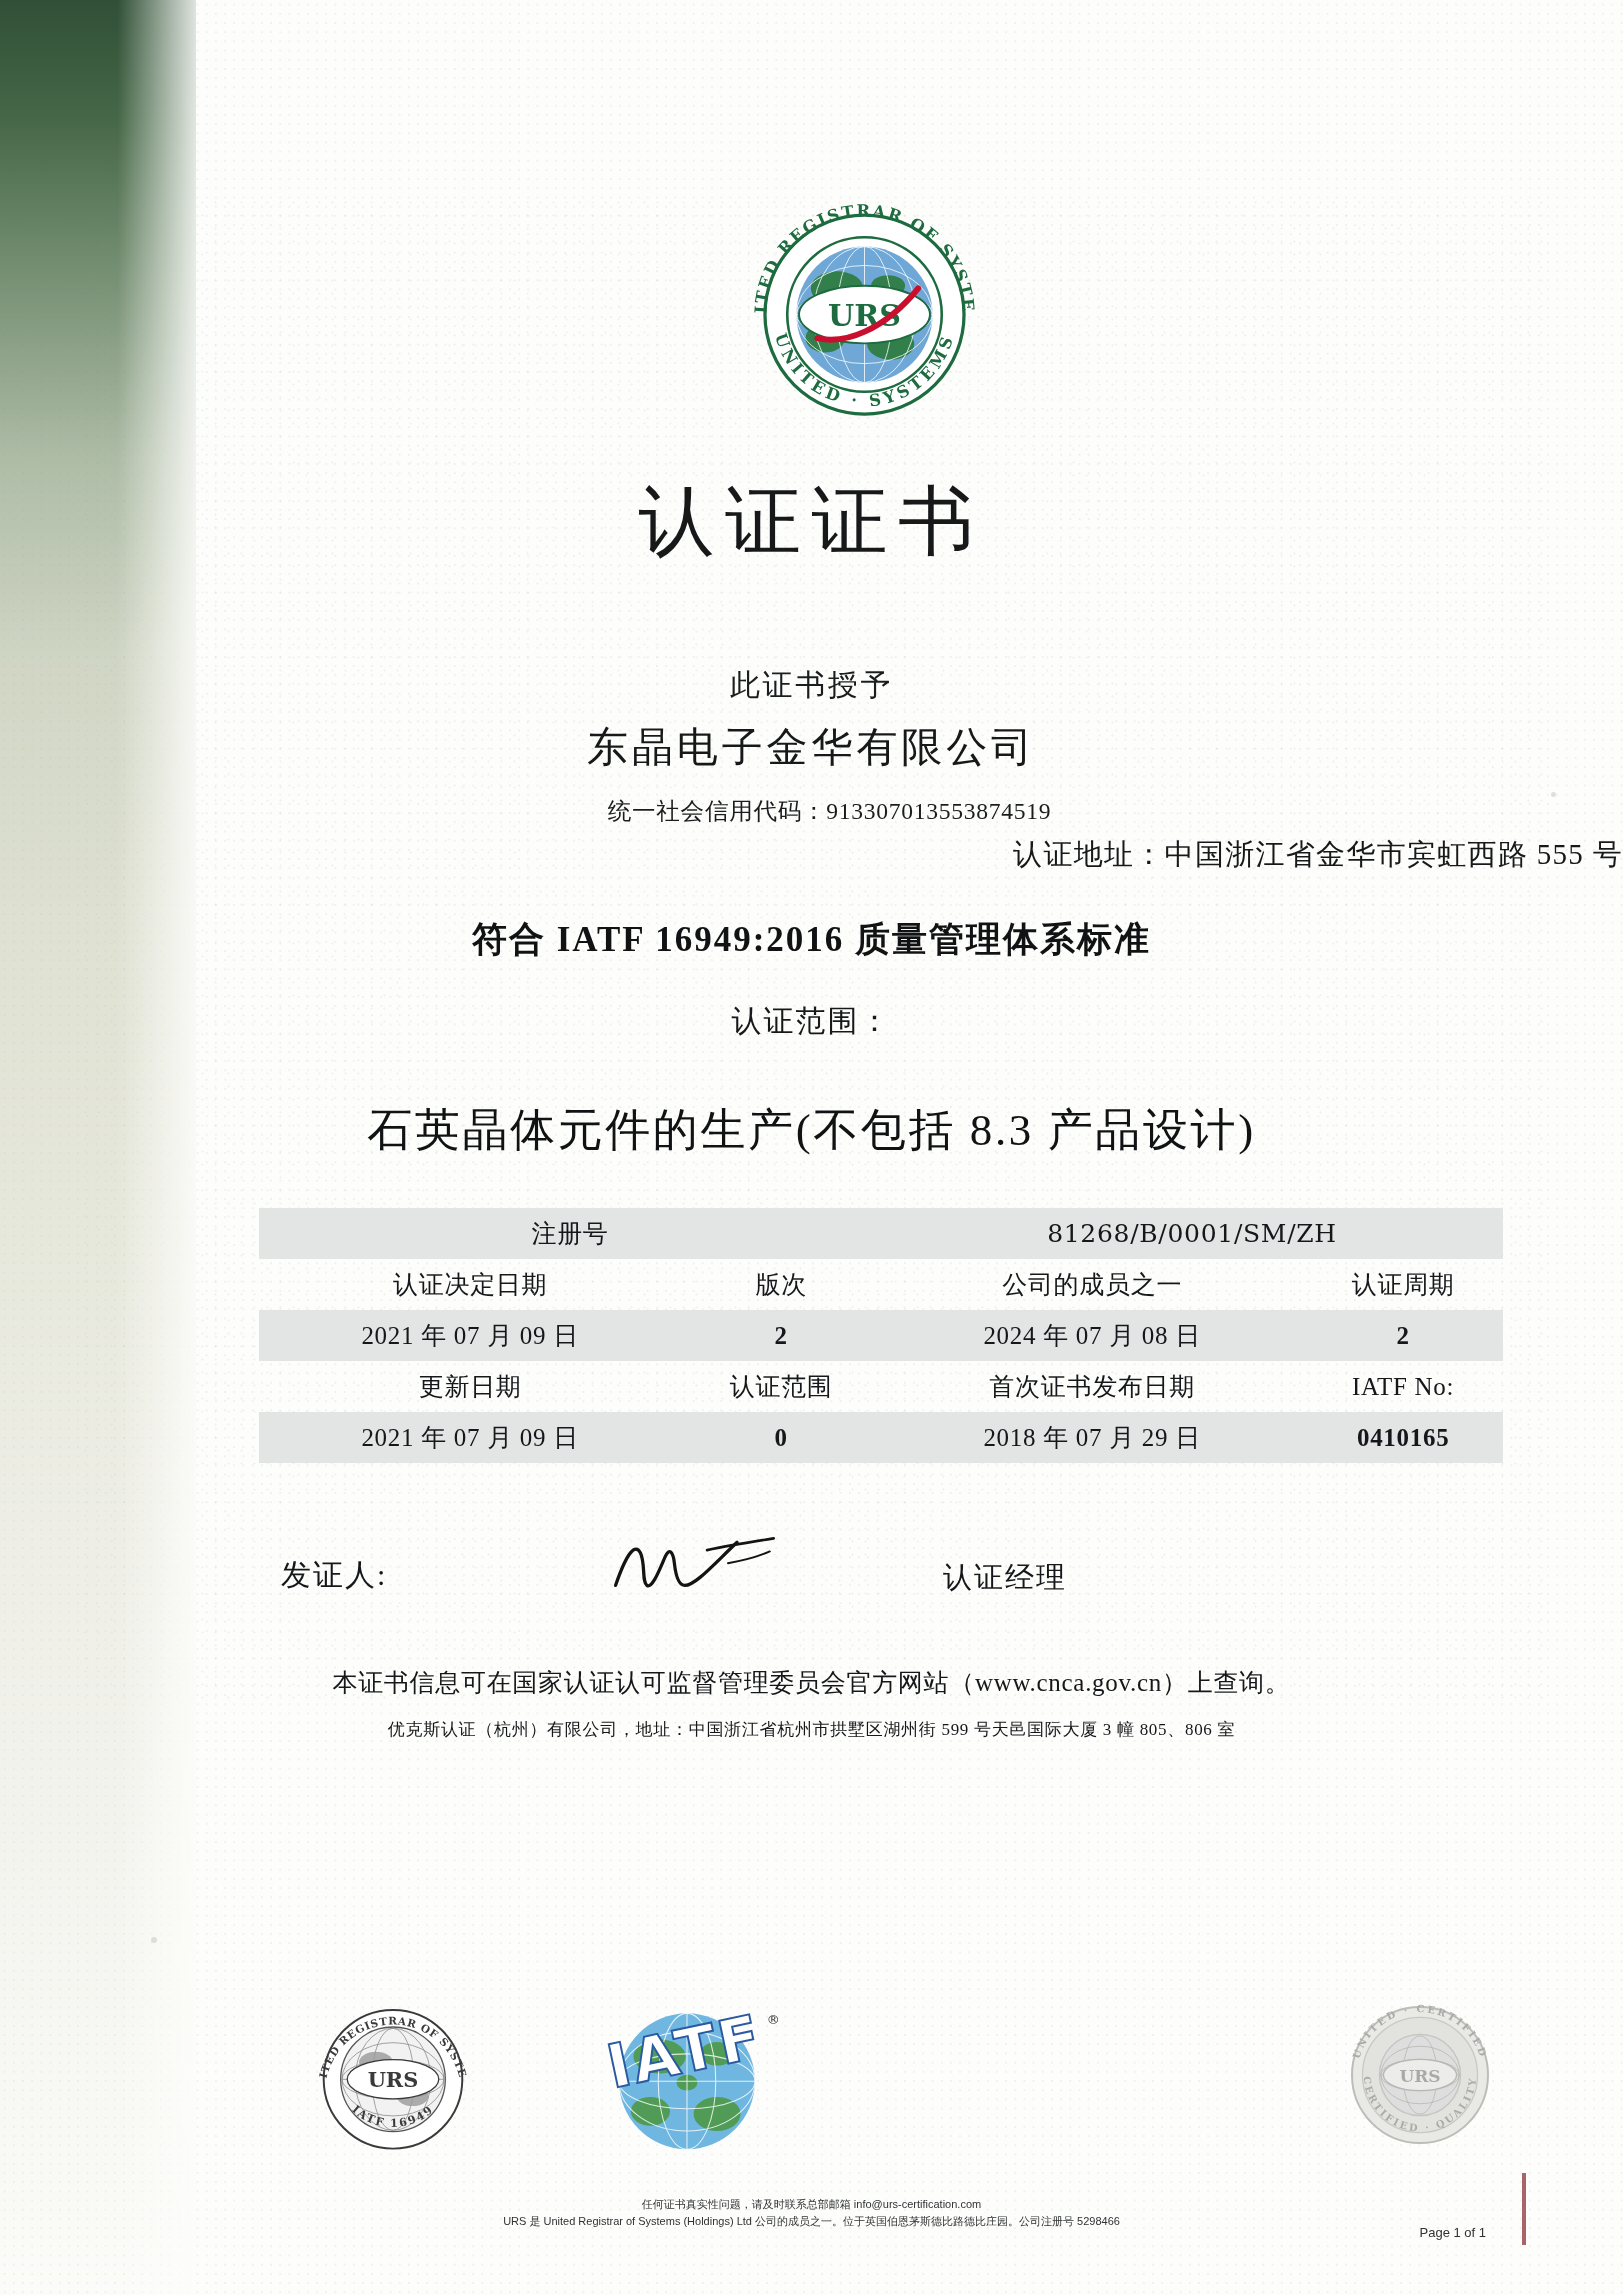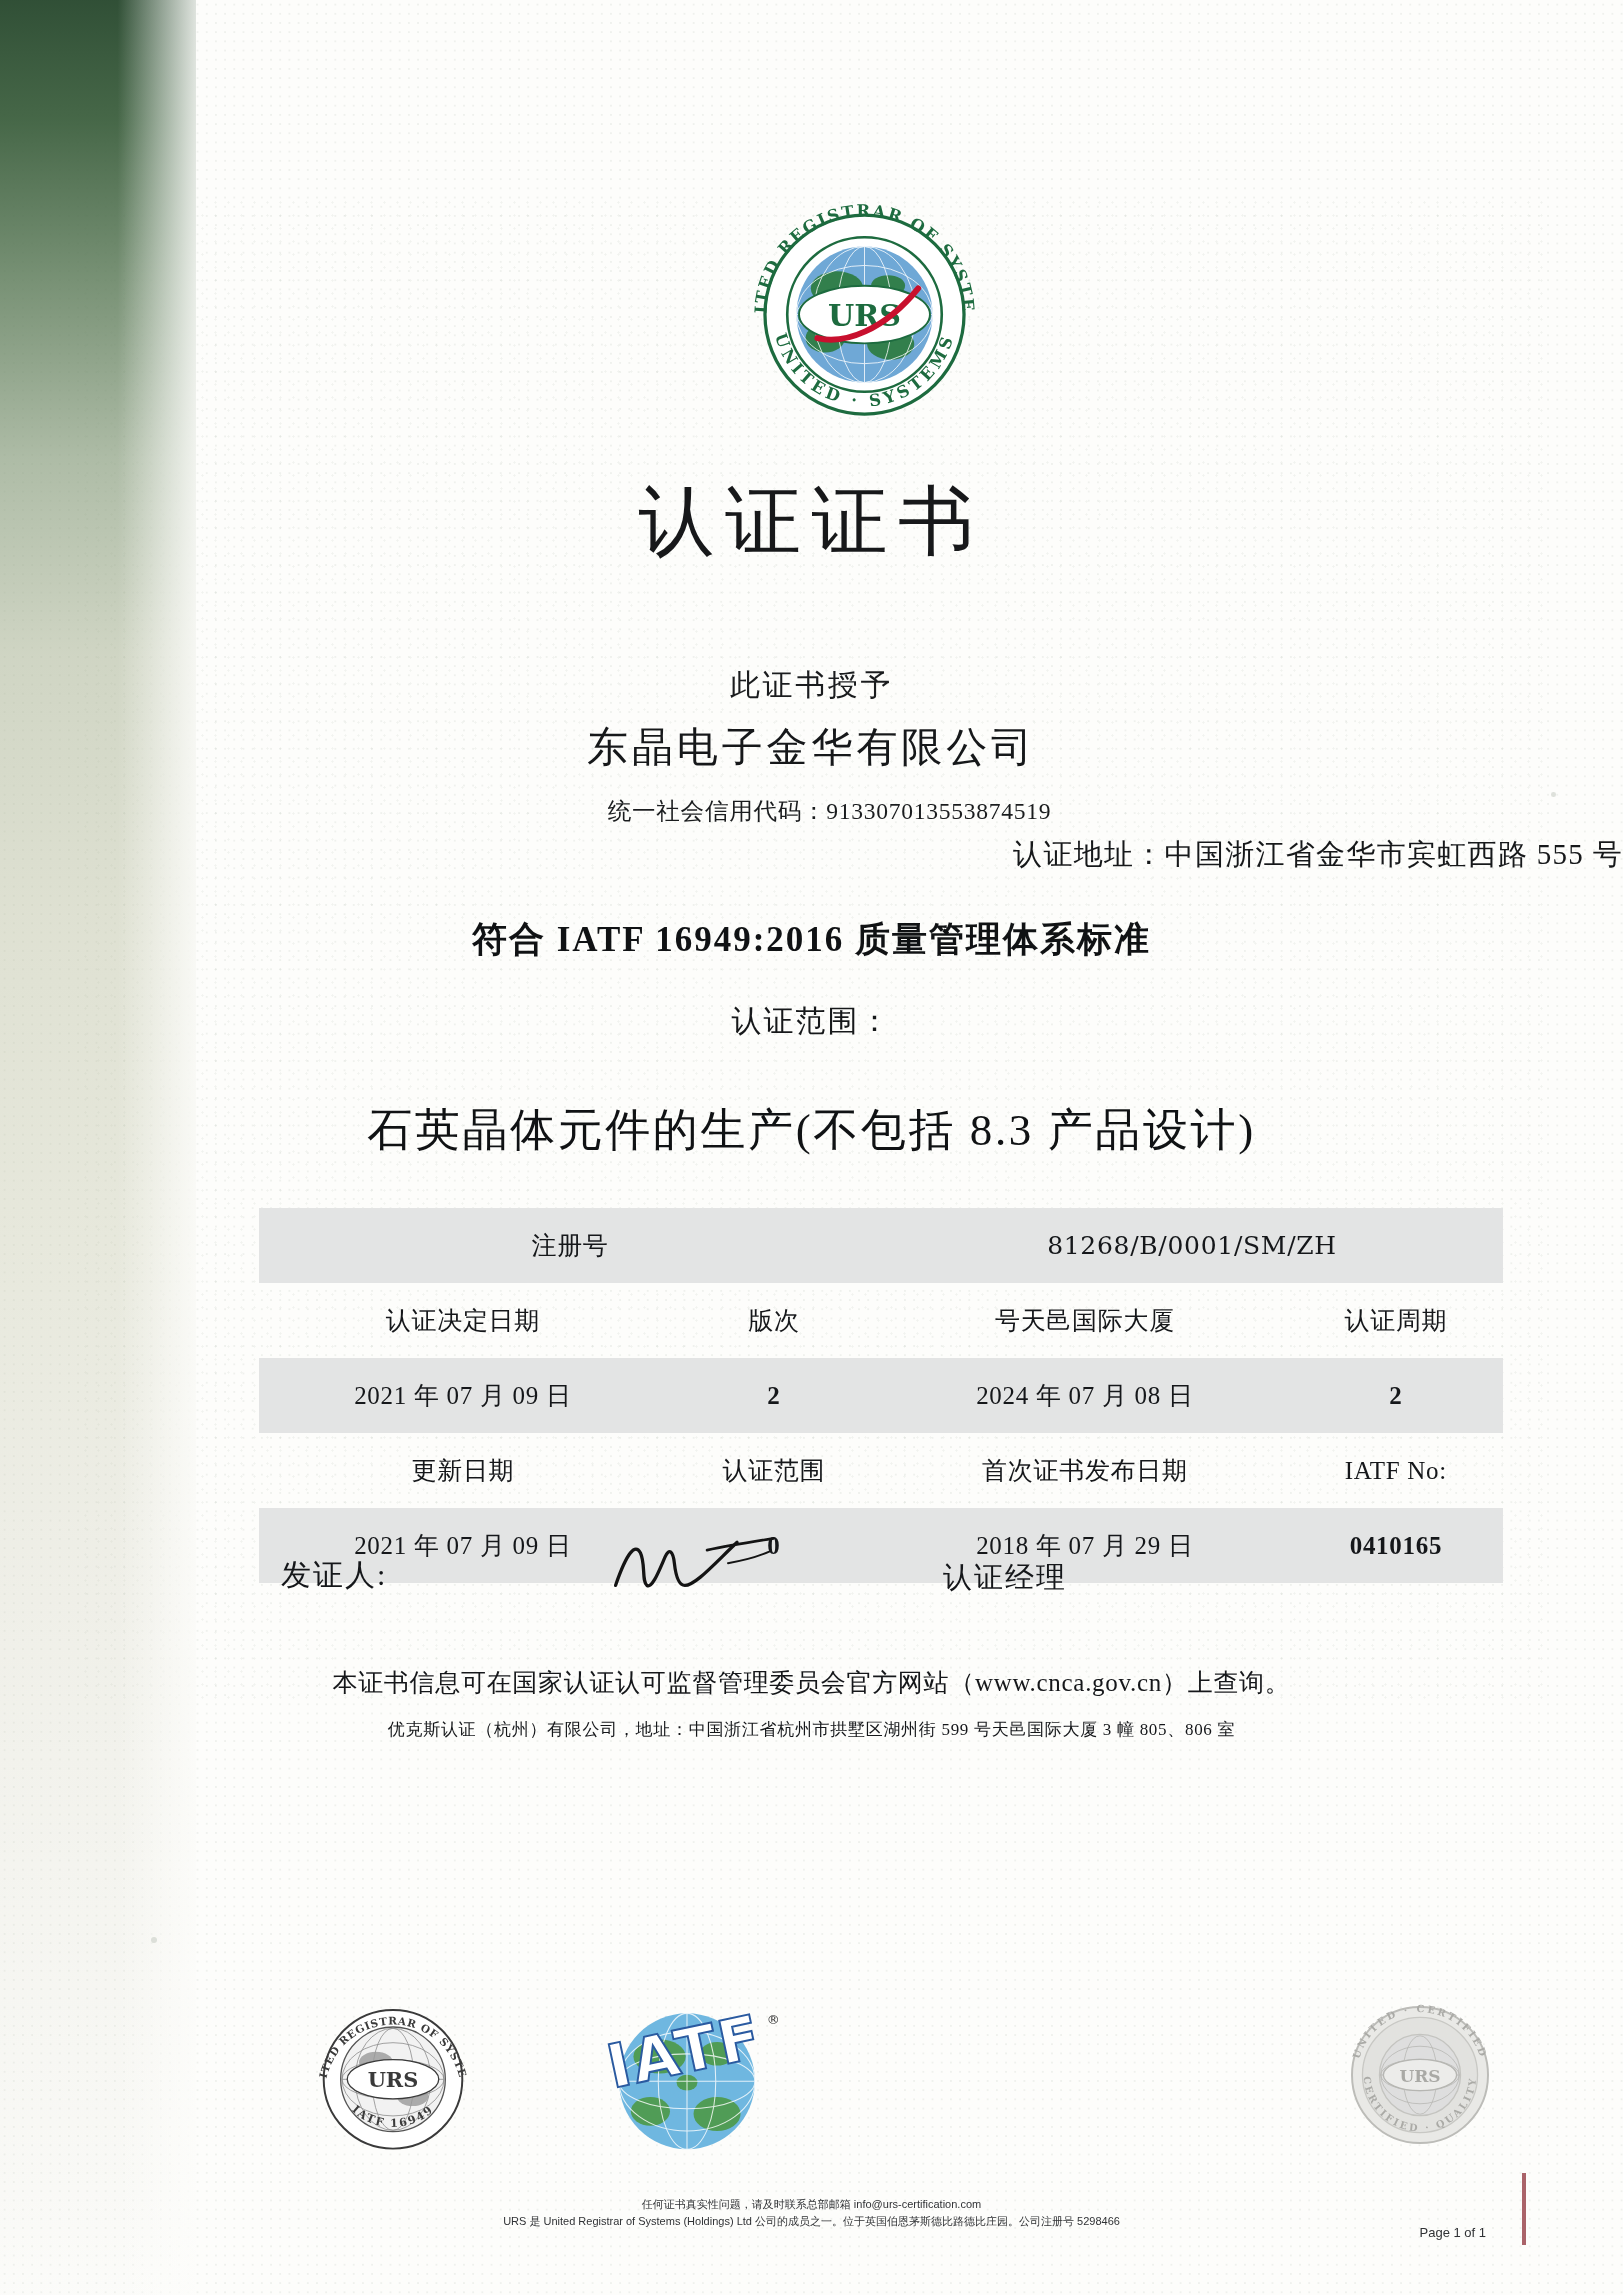--- a/index.html
+++ b/index.html
@@ -181,21 +181,21 @@
     top: 1208px;
     width: 1244px;
     border-collapse: collapse;
     font-size: 25px;
     color: #15171a;
   }
   .detail-table td {
     height: 51px;
     text-align: center;
     vertical-align: middle;
-    padding: 12px;
+    padding: 0;
     letter-spacing: 0.7px;
   }
   .row-shade td {
     background: #e3e4e4;
   }
   .row-plain td {
     background: transparent;
   }
   .reg-label {
     text-align: right;
@@ -387,21 +387,21 @@
 
     <table class="detail-table">
       <tbody>
           <tr class="row-shade">
         <td class="reg-label" colspan="2">注册号</td>
         <td class="reg-value" colspan="2">81268/B/0001/SM/ZH</td>
       </tr>
       <tr class="row-plain">
         <td>认证决定日期</td>
         <td>版次</td>
-        <td>号天邑国际大厦</td>
+        <td>公司的成员之一</td>
         <td>认证周期</td>
       </tr>
       <tr class="row-shade">
         <td>2021 年 07 月 09 日</td>
         <td class="bold-val">2</td>
         <td>2024 年 07 月 08 日</td>
         <td class="bold-val">2</td>
       </tr>
       <tr class="row-plain">
         <td>更新日期</td>

